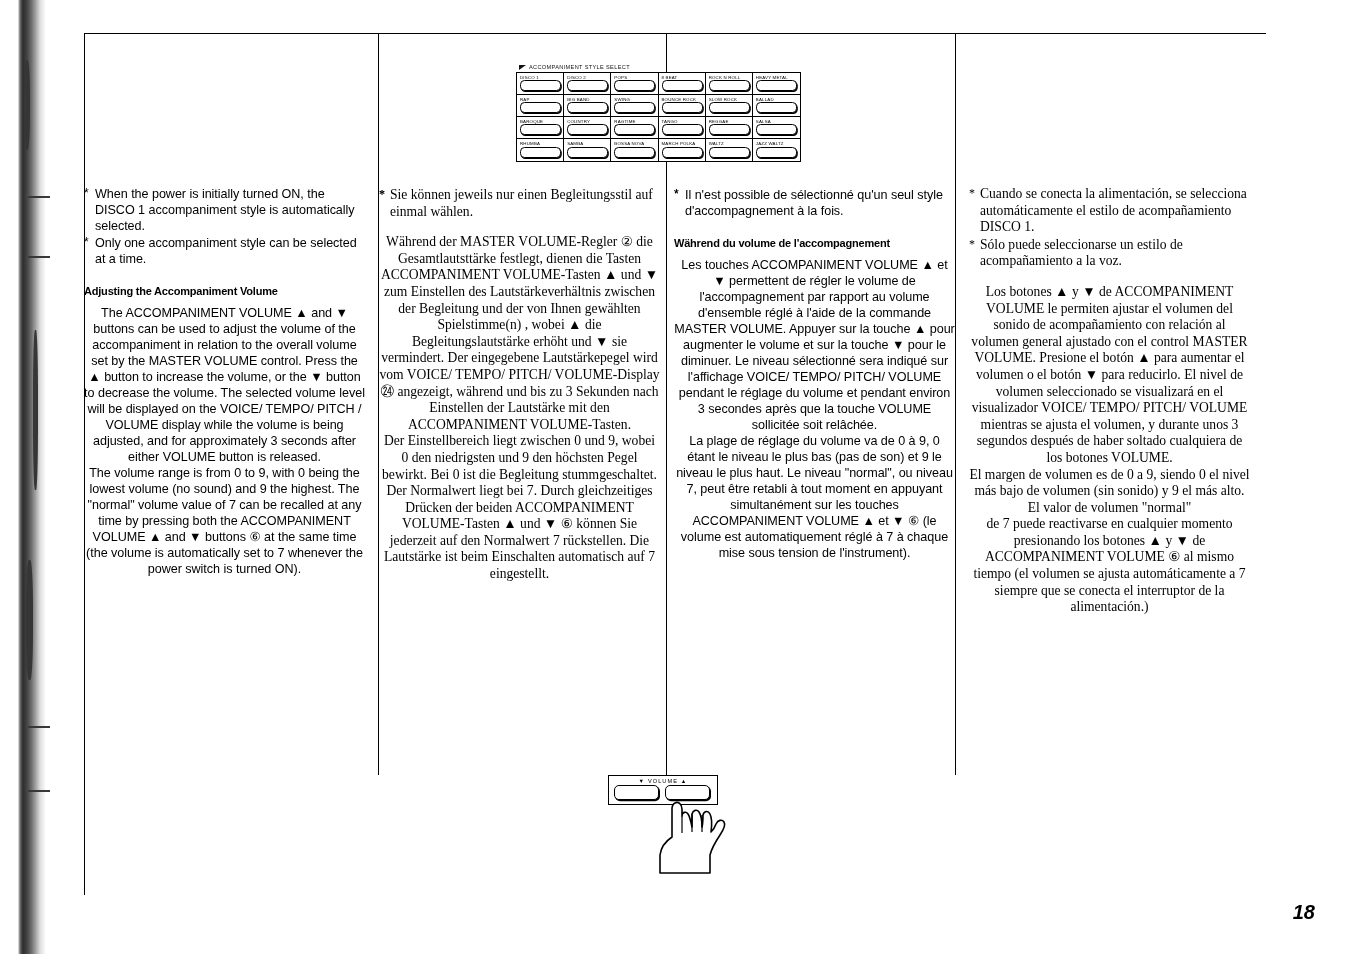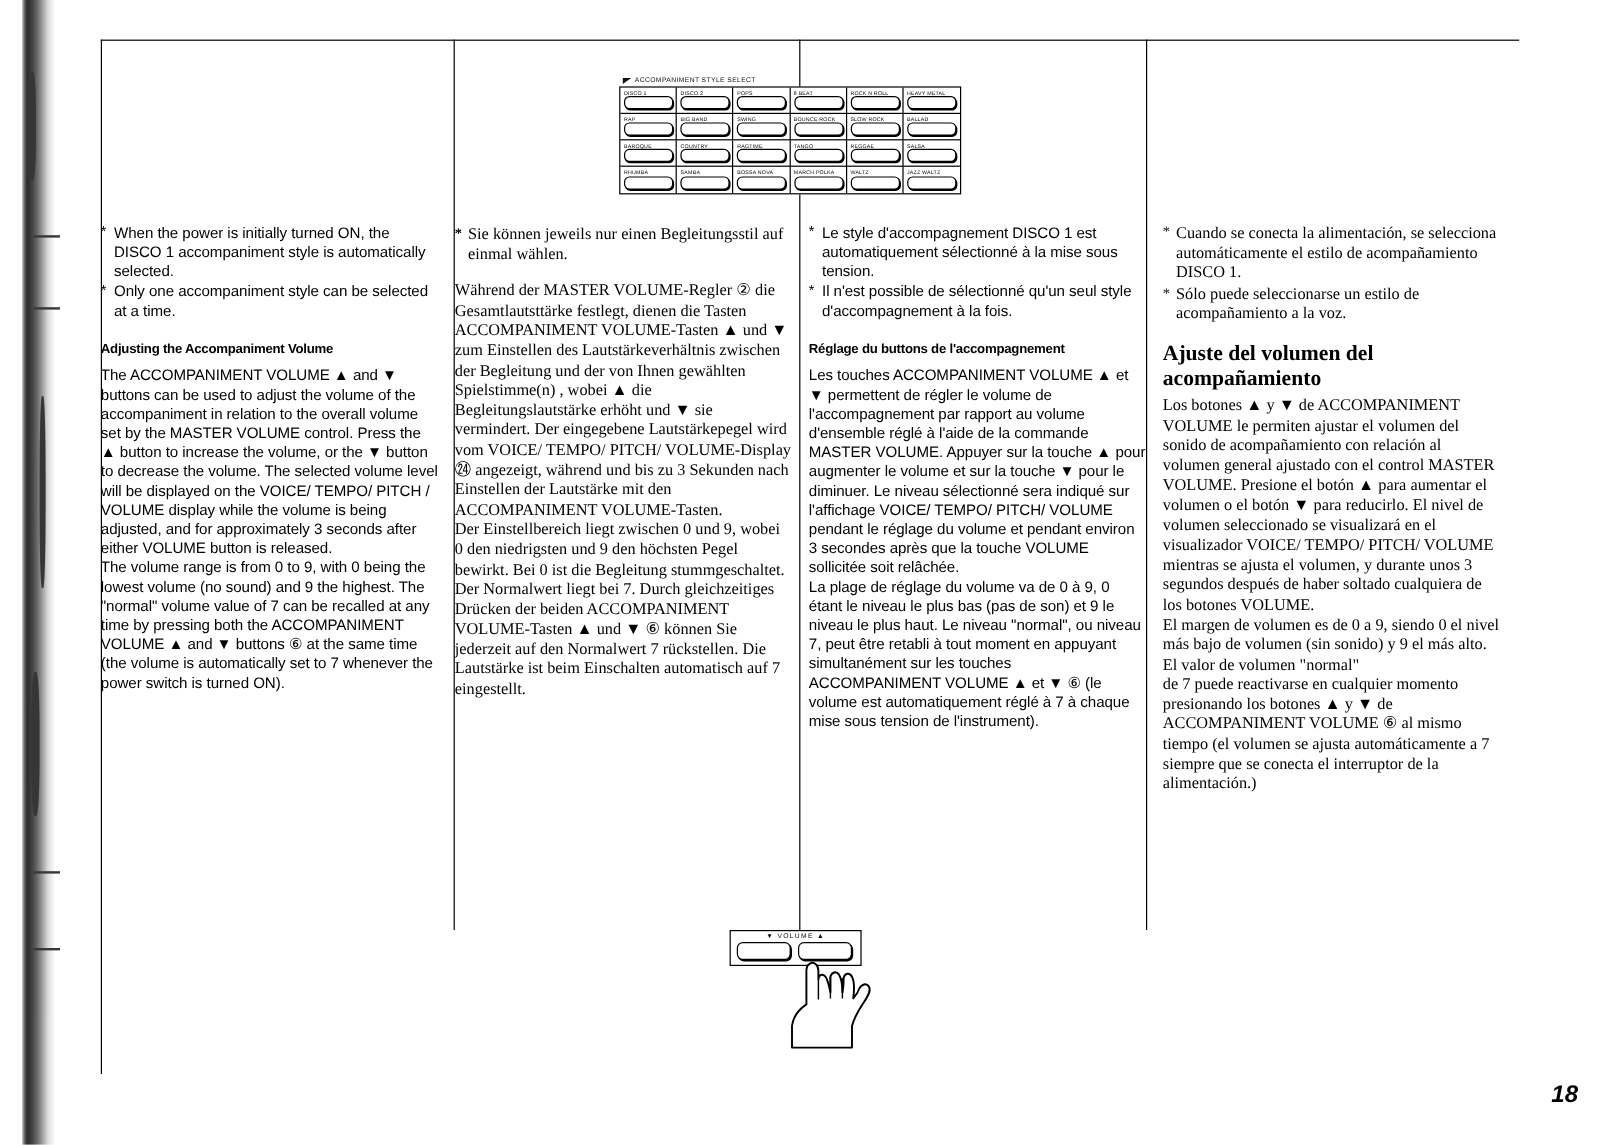--- a/index.html
+++ b/index.html
@@ -106,21 +106,21 @@
     line-height: 16.6px;
     color: #000;
   }
   .serif h2.heading {
     font-family: "Liberation Serif", serif;
     font-size: 18px;
     line-height: 21.5px;
     font-weight: bold;
   }
 
-  .body-text { margin: 0; white-space: pre-line; }
+  .body-text { margin: 0; white-space: pre-line; text-align: center; }
 
   
   #style-panel {
     position: absolute;
     left: 516px;
     top: 64px;
     width: 290px;
   }
   #style-panel .caption {
     font-family: "Liberation Sans", sans-serif;
@@ -379,44 +379,42 @@
         </div>
       </div>
       <p class="body-text">Während der MASTER VOLUME-Regler ② die Gesamtlautsttärke festlegt, dienen die Tasten ACCOMPANIMENT VOLUME-Tasten ▲ und ▼ zum Einstellen des Lautstärkeverhältnis zwischen der Begleitung und der von Ihnen gewählten Spielstimme(n) , wobei ▲ die Begleitungslautstärke erhöht und ▼ sie vermindert. Der eingegebene Lautstärkepegel wird vom VOICE/ TEMPO/ PITCH/ VOLUME-Display ㉔ angezeigt, während und bis zu 3 Sekunden nach Einstellen der Lautstärke mit den ACCOMPANIMENT VOLUME-Tasten.
 Der Einstellbereich liegt zwischen 0 und 9, wobei 0 den niedrigsten und 9 den höchsten Pegel bewirkt. Bei 0 ist die Begleitung stummgeschaltet. Der Normalwert liegt bei 7. Durch gleichzeitiges Drücken der beiden ACCOMPANIMENT VOLUME-Tasten ▲ und ▼ ⑥ können Sie jederzeit auf den Normalwert 7 rückstellen. Die Lautstärke ist beim Einschalten automatisch auf 7 eingestellt.</p>
     </div>
 
     <div class="col sans">
       <div class="notes">
         <div class="note">
           <span class="star">*</span>
-          <span>Le style d'accompagnement DISCO 1 est automatiquement sélectionné à la mise sous tension.</span>
         </div>
         <div class="note">
           <span class="star">*</span>
           <span>Il n'est possible de sélectionné qu'un seul style d'accompagnement à la fois.</span>
         </div>
       </div>
-      <h2 class="heading">Réglage du buttons de l'accompagnement</h2>
+      <h2 class="heading">Während du volume de l'accompagnement</h2>
       <p class="body-text">Les touches ACCOMPANIMENT VOLUME ▲ et ▼ permettent de régler le volume de l'accompagnement par rapport au volume d'ensemble réglé à l'aide de la commande MASTER VOLUME. Appuyer sur la touche ▲ pour augmenter le volume et sur la touche ▼ pour le diminuer. Le niveau sélectionné sera indiqué sur l'affichage VOICE/ TEMPO/ PITCH/ VOLUME pendant le réglage du volume et pendant environ 3 secondes après que la touche VOLUME sollicitée soit relâchée.
 La plage de réglage du volume va de 0 à 9, 0 étant le niveau le plus bas (pas de son) et 9 le niveau le plus haut. Le niveau "normal", ou niveau 7, peut être retabli à tout moment en appuyant simultanément sur les touches ACCOMPANIMENT VOLUME ▲ et ▼ ⑥ (le volume est automatiquement réglé à 7 à chaque mise sous tension de l'instrument).</p>
     </div>
 
     <div class="col serif">
       <div class="notes">
         <div class="note">
           <span class="star">*</span>
           <span>Cuando se conecta la alimentación, se selecciona automáticamente el estilo de acompañamiento DISCO 1.</span>
         </div>
         <div class="note">
           <span class="star">*</span>
           <span>Sólo puede seleccionarse un estilo de acompañamiento a la voz.</span>
         </div>
       </div>
-      <h2 class="heading">Ajuste del volumen del acompañamiento</h2>
       <p class="body-text">Los botones ▲ y ▼ de ACCOMPANIMENT VOLUME le permiten ajustar el volumen del sonido de acompañamiento con relación al volumen general ajustado con el control MASTER VOLUME. Presione el botón ▲ para aumentar el volumen o el botón ▼ para reducirlo. El nivel de volumen seleccionado se visualizará en el visualizador VOICE/ TEMPO/ PITCH/ VOLUME mientras se ajusta el volumen, y durante unos 3 segundos después de haber soltado cualquiera de los botones VOLUME.
 El margen de volumen es de 0 a 9, siendo 0 el nivel más bajo de volumen (sin sonido) y 9 el más alto. El valor de volumen "normal"
 de 7 puede reactivarse en cualquier momento presionando los botones ▲ y ▼ de ACCOMPANIMENT VOLUME ⑥ al mismo tiempo (el volumen se ajusta automáticamente a 7 siempre que se conecta el interruptor de la alimentación.)</p>
     </div>
 
   </div>
 
   <div id="volume-illus">
     <div id="volume-box">
       <div class="vlabel">

